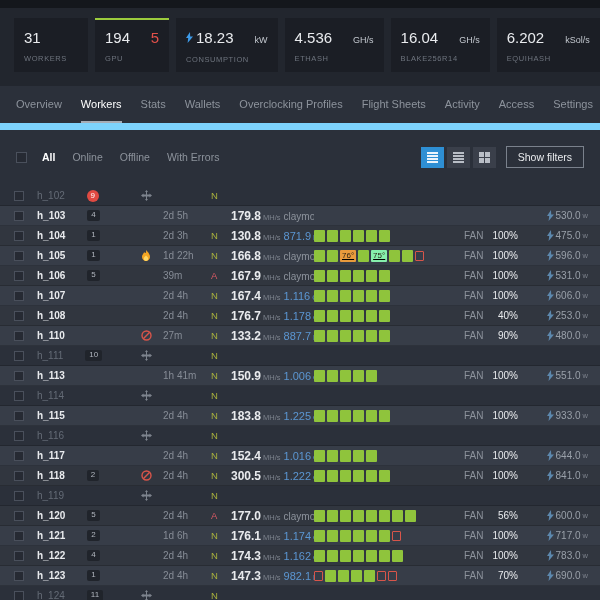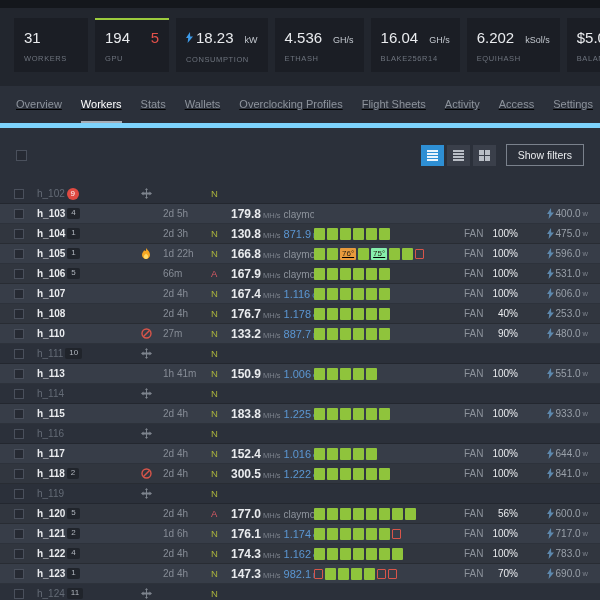--- a/index.html
+++ b/index.html
@@ -7,27 +7,27 @@
   body { background:#2b303a; font-family:"Liberation Sans", sans-serif; }
 
   .topstrip { height:8px; background:#14171c; }
 
   
   .stats { display:flex; gap:7px; padding:10px 14px 14px 14px; background:#22262e; }
   .tile { background:#1b1e25; padding:9px 10px 8px 10px; min-width:74px; flex:0 0 auto; border-top:2px solid transparent; }
   .tile.accent { border-top-color:#9ccc3d; }
   .tile-top { display:flex; align-items:baseline; white-space:nowrap; }
   .tile .val { color:#e9ebee; font-size:15px; }
-  .tile .unit { font-size:9px; color:#c3c8cf; margin-left:11px; }
+  .tile .unit { font-size:9px; color:#c3c8cf; margin-left:21px; }
   .tile .alert { color:#e0504a; font-size:15px; margin-left:auto; padding-left:14px; }
   .tile .lbl { margin-top:8px; font-size:7.5px; color:#6e747e; letter-spacing:.6px; white-space:nowrap; }
   .bolt { display:inline-block; margin-right:3px; }
 
   
-  .nav { padding:12px 16px 0 16px; display:flex; gap:19px; border-bottom:5px solid #7dd3fc;text-decoration:underline; }
+  .nav { padding:12px 16px 0 16px; display:flex; gap:19px; border-bottom:7px solid #7dd3fc; }
   .tab { color:#8d939c; font-size:11px; padding-bottom:11px; border-bottom:2px solid transparent; cursor:pointer; white-space:nowrap; }
   .tab.active { color:#ffffff; border-bottom-color:#a6acb5; }
 
   
   .filterbar { display:flex; align-items:center; padding:16px 16px 18px 16px; }
   .cbx { width:11px; height:11px; border:1px solid #4a505c; background:#262a33; flex:0 0 auto; }
   .filterbar .cbx { margin-right:15px; }
   .fitem { color:#8d939c; font-size:10.5px; margin-right:17px; cursor:pointer; }
   .fitem.active { color:#ffffff; font-weight:bold; }
   .fspacer { flex:1; }
@@ -40,21 +40,21 @@
   .vgrid { display:grid; grid-template-columns:5px 5px; grid-template-rows:5px 5px; gap:1px; }
   .vgrid i { background:#b9bec6; display:block; }
   .showfilters { margin-left:10px; border:1px solid #7a818c; background:transparent; color:#e9ebee; font-size:10.5px; padding:4px 11px; font-family:inherit; cursor:pointer; }
 
   
   .row { display:flex; align-items:center; height:20px; padding-left:14px; font-size:10px; border-bottom:1px solid rgba(0,0,0,.18); }
   .row.alt0 { background:#31363f; }
   .row.alt1 { background:#373d48; }
   .row.off { background:#2b303a; }
   .row .cbx { width:10px; height:10px; margin-right:13px; }
-  .namewrap { width:92px; flex:0 0 auto; display:flex; align-items:center; gap:2px; }
+  .namewrap { width:92px; flex:0 0 auto; display:flex; align-items:center; gap:22px; }
   .wname { color:#e9ebee; font-weight:bold; font-size:10px; }
   .row.off .wname { color:#667;  color:#646b76; font-weight:normal; }
   .badge { background:#20242b; color:#b0b6be; font-size:8px; padding:1px 4px; border-radius:2px; line-height:1.1; }
   .badge.red { background:#e04a42; color:#fff; border-radius:50%; width:12px; height:12px; line-height:12px; padding:0; text-align:center; }
   .iconcol { width:34px; flex:0 0 auto; text-align:center; line-height:0; }
   .uptime { width:48px; flex:0 0 auto; color:#868c96; }
   .plat { width:20px; flex:0 0 auto; font-size:9.5px; font-weight:bold; }
   .plat.N { color:#a9b13c; font-weight:normal; }
   .plat.A { color:#d85a64; font-weight:normal; }
   .hash { flex:1 1 auto; color:#8d939c; white-space:nowrap; overflow:hidden; }
@@ -138,20 +138,26 @@
     <span class="tab">Wallets</span>
     <span class="tab">Overclocking Profiles</span>
     <span class="tab">Flight Sheets</span>
     <span class="tab">Activity</span>
     <span class="tab">Access</span>
     <span class="tab">Settings</span>
   </div>
 
 <div class="filterbar">
   <span class="cbx"></span>
+  <span id="filter-items" style="display:flex">
+      <span class="fitem active">All</span>
+      <span class="fitem">Online</span>
+      <span class="fitem">Offline</span>
+      <span class="fitem">With Errors</span>
+    </span>
   <span class="fspacer"></span>
   <span id="view-buttons" style="display:flex">
       <span class="viewbtn active">
         <span class="vicon">
           <i></i>
           <i></i>
           <i></i>
           <i></i>
         </span>
       </span>
@@ -201,21 +207,21 @@
       <span class="iconcol"></span>
       <span class="uptime">2d 5h</span>
       <span class="plat "></span>
       <span class="hash"><span class="h1">179.8</span><span class="u1">MH/s</span><span class="miner">claymore</span></span>
       <span class="gpus"></span>
       <span class="fan"></span>
       <span class="power">
         <svg width="7" height="11" viewBox="0 0 7 11">
           <path d="M4 0L0 6h2.2L1.6 11 7 4.4H4.2z" fill="#5d88ad"></path>
         </svg>
-        <span>400.0</span>
+        <span>530.0</span>
         <span class="pu">w</span>
       </span>
     </div>
     <div class="row alt0">
       <span class="cbx"></span>
       <span class="namewrap">
         <span class="wname">h_104</span>
         <span class="badge">1</span>
       </span>
       <span class="iconcol"></span>
@@ -277,21 +283,21 @@
         <span class="pu">w</span>
       </span>
     </div>
     <div class="row alt0">
       <span class="cbx"></span>
       <span class="namewrap">
         <span class="wname">h_106</span>
         <span class="badge">5</span>
       </span>
       <span class="iconcol"></span>
-      <span class="uptime">66m</span>
+      <span class="uptime">39m</span>
       <span class="plat A">A</span>
       <span class="hash"><span class="h1">167.9</span><span class="u1">MH/s</span><span class="miner">claymore</span></span>
       <span class="gpus">
         <span class="sq"></span>
         <span class="sq"></span>
         <span class="sq"></span>
         <span class="sq"></span>
         <span class="sq"></span>
         <span class="sq"></span>
       </span>

